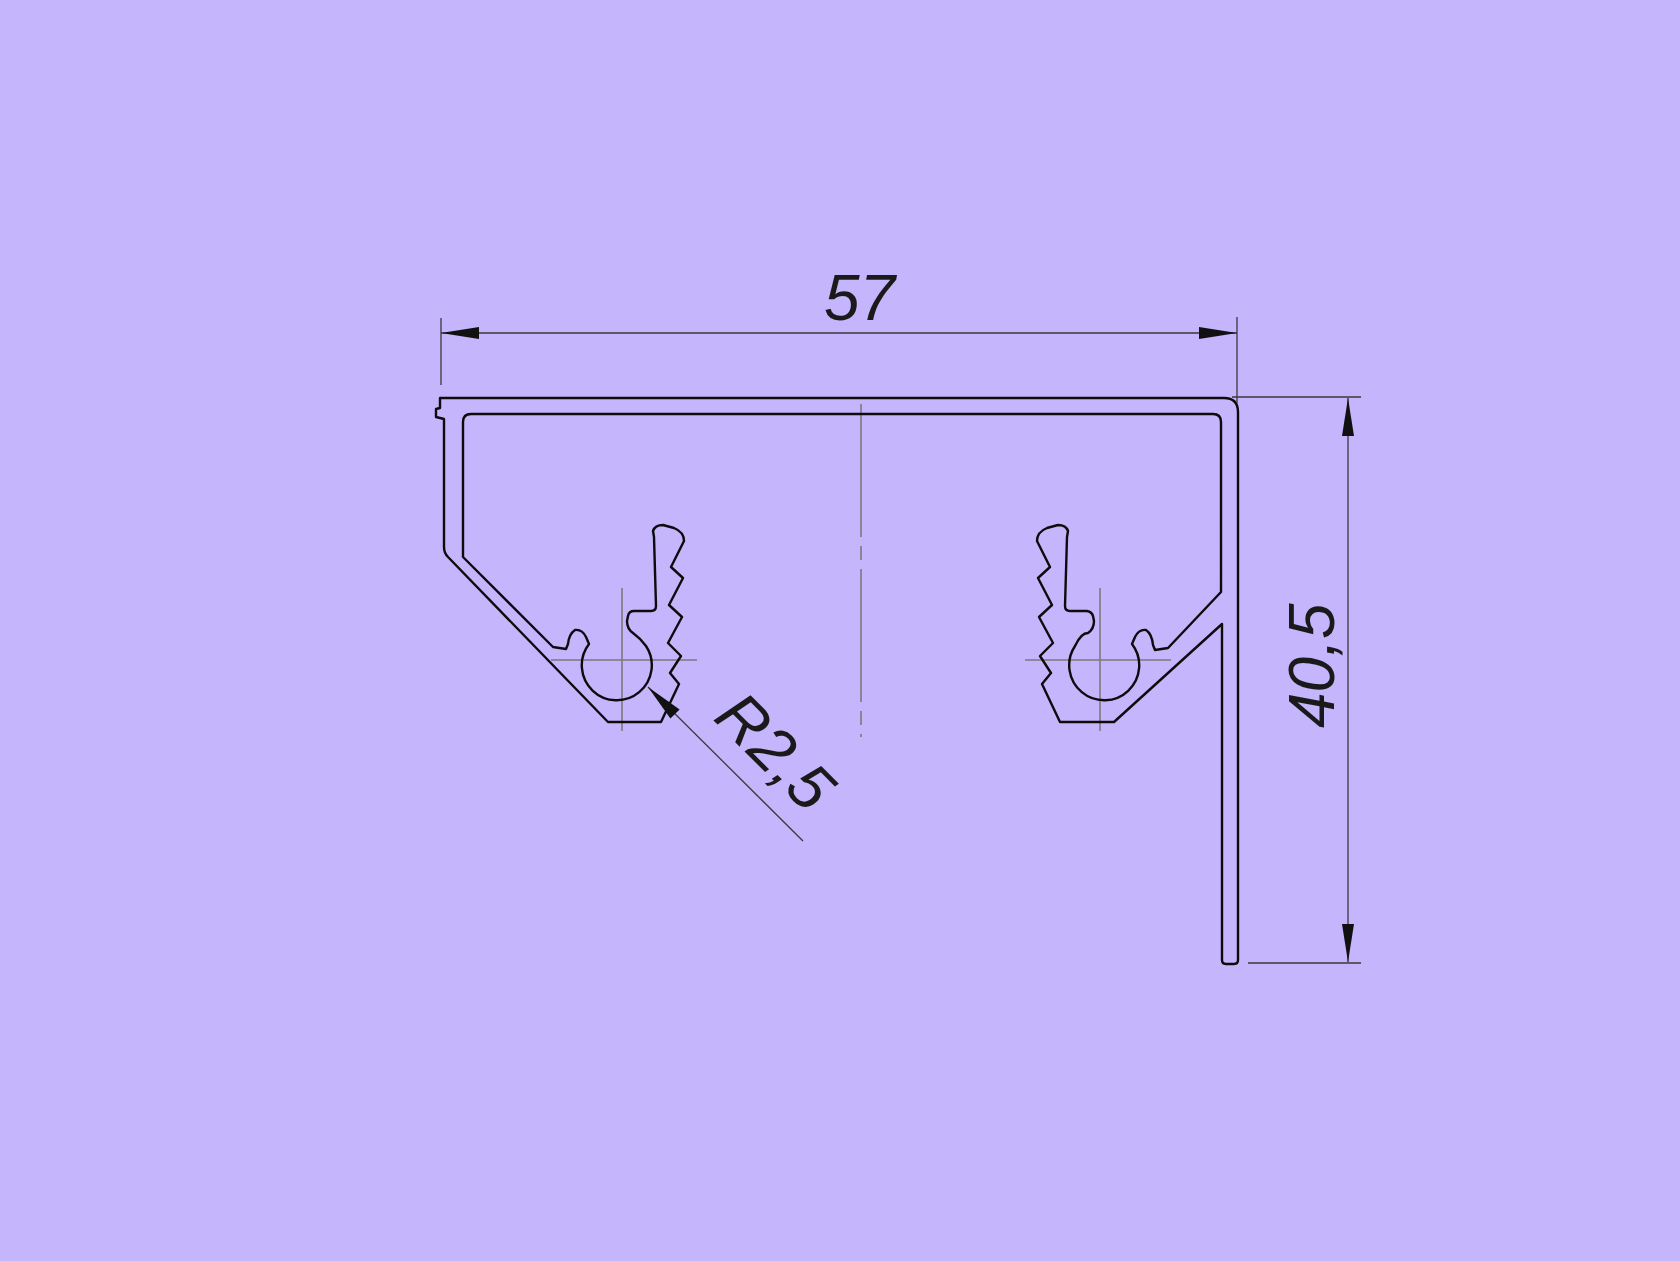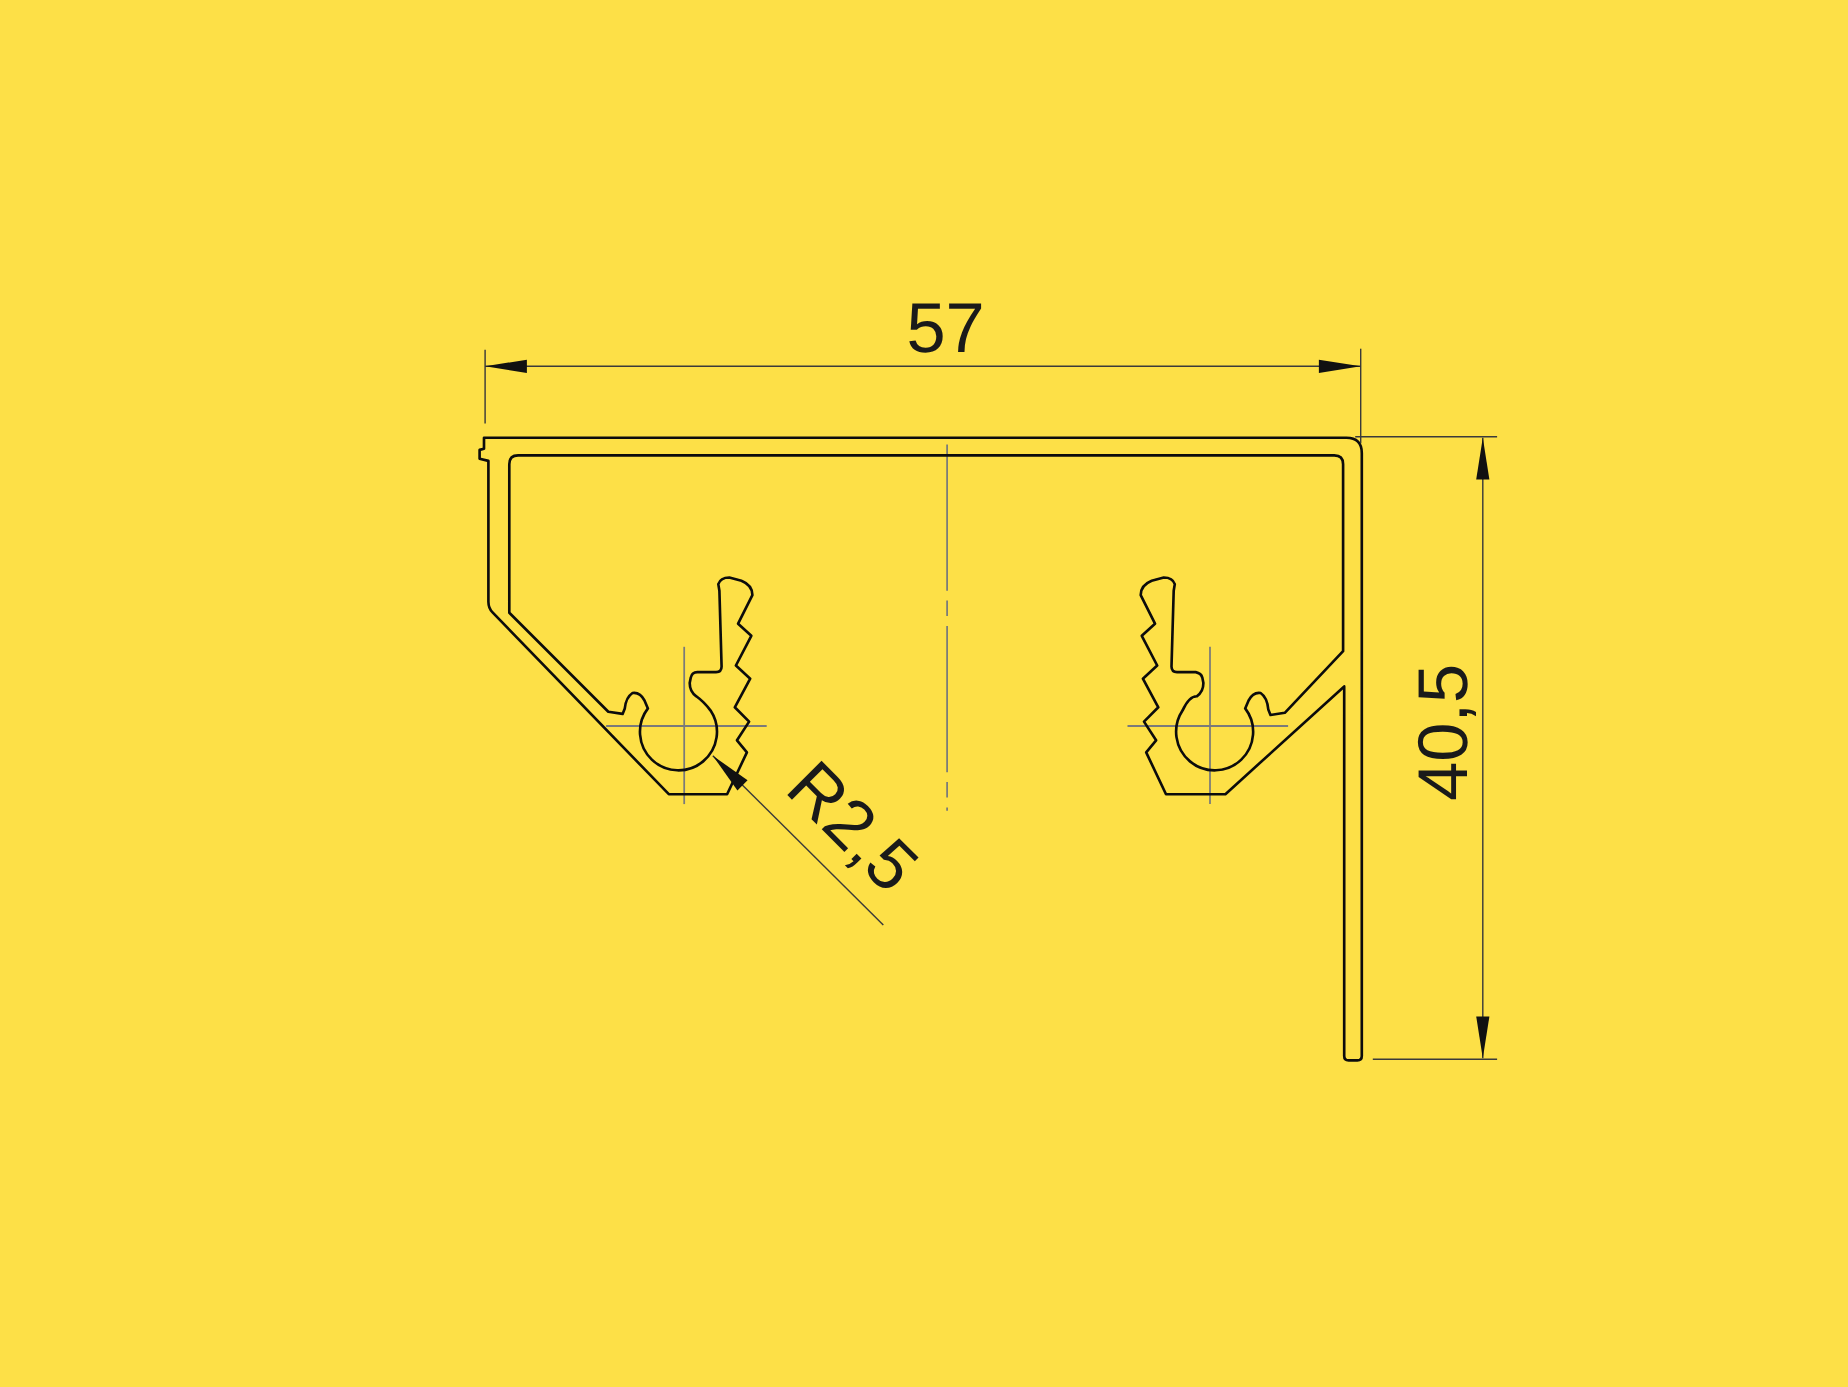--- a/index.html
+++ b/index.html
@@ -4,23 +4,24 @@
 <style>
   html, body {
     margin: 0;
     padding: 0;
     background: #ffffff;
   }
   .canvas {
     position: relative;
     width: 1680px;
     height: 1261px;
-    background: #fde047;
+    background: #c4b5fd;
     overflow: hidden;
     font-family: "Liberation Sans", "DejaVu Sans", sans-serif;
+    font-style: italic;
   }
   svg { display: block; }
   .outline {
     fill: none;
     stroke: #0c0c0c;
     stroke-width: 2.4;
     stroke-linejoin: round;
     stroke-linecap: round;
   }
   .centerline {

